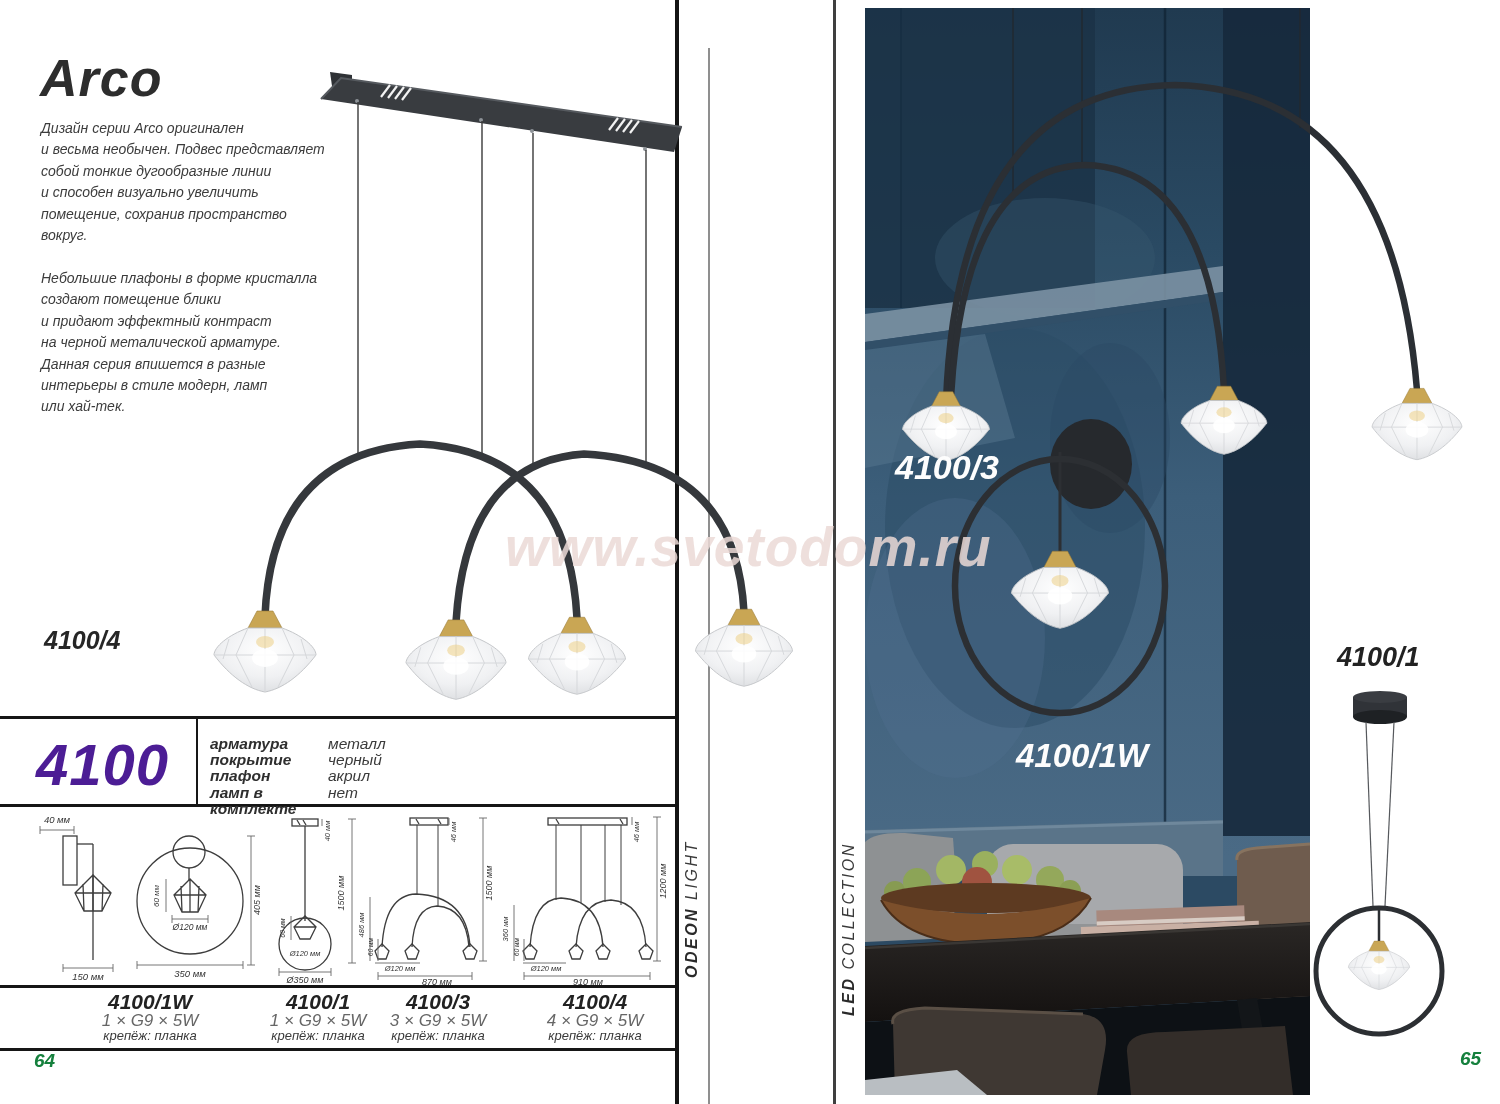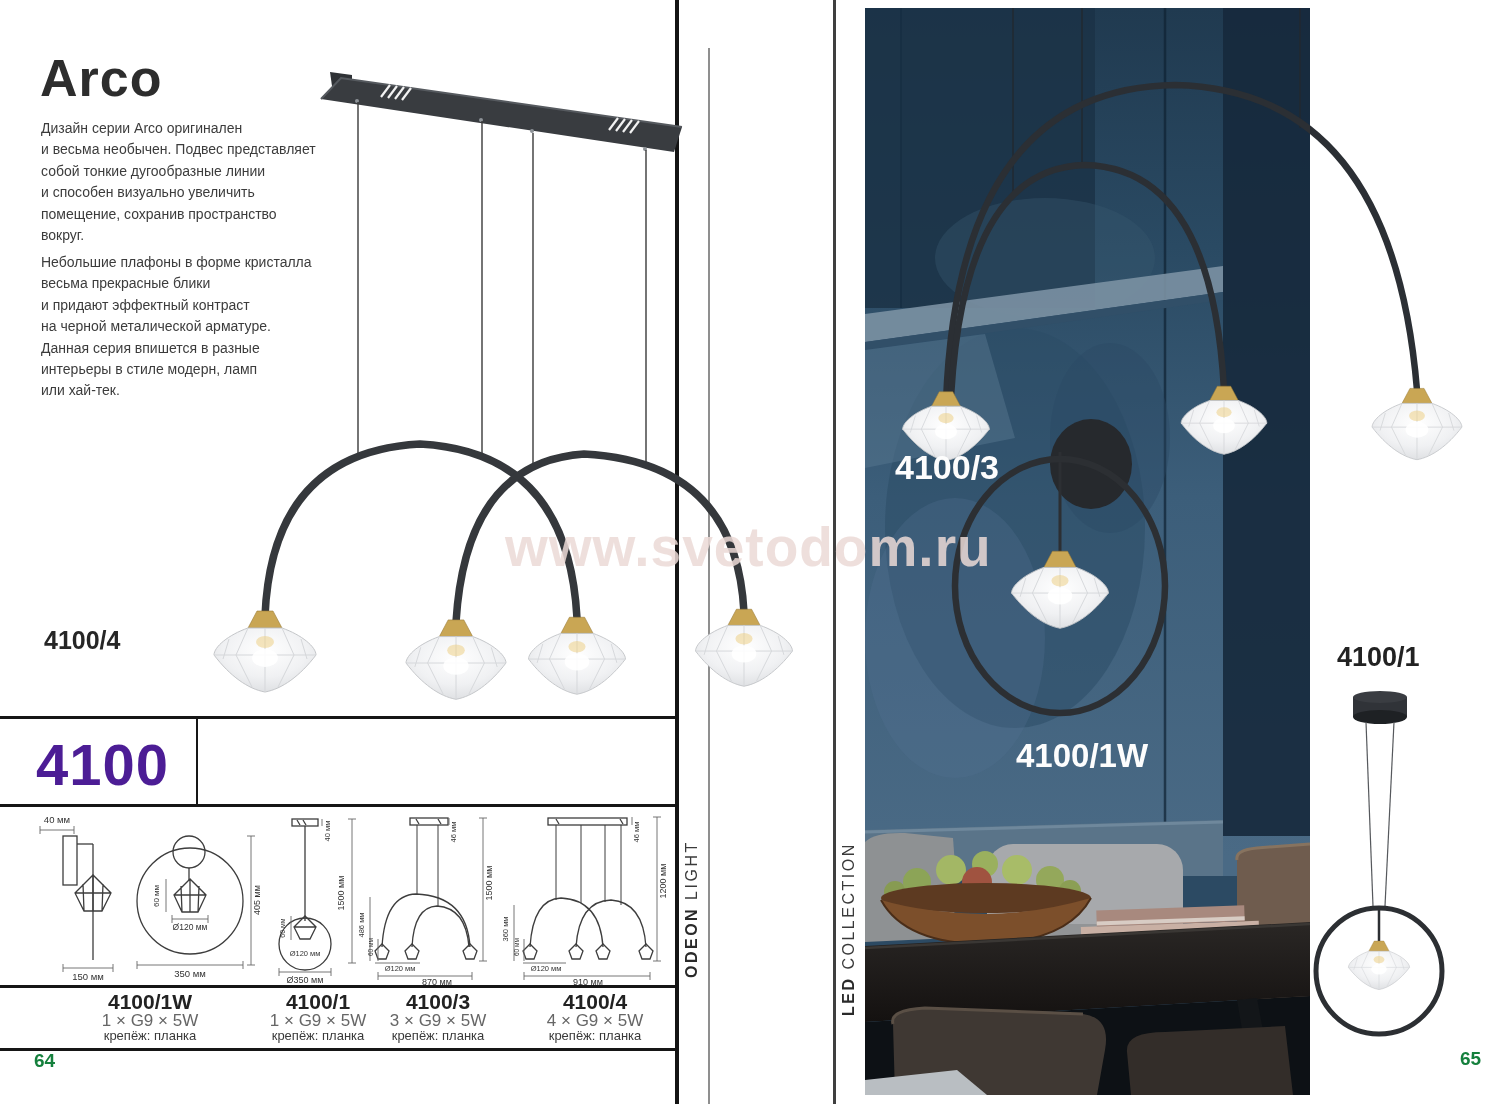--- a/index.html
+++ b/index.html
@@ -1,16 +1,16 @@
 <!DOCTYPE html>
 <html><head>
 <meta charset="utf-8">
 <style>
   html,body{margin:0;padding:0;background:#fff;font-family:"Liberation Sans",sans-serif;}
-  #page{position:relative;width:1500px;height:1104px;overflow:hidden;background:#ffffff;}
+  #page{position:relative;width:1500px;height:1104px;overflow:hidden;background:#ffffff;font-style:italic;}
   .abs{position:absolute;}
   
   .title{left:40px;top:48px;font-size:52px;font-weight:700;color:#2d2d2d;letter-spacing:1px;}
   .desc{left:41px;font-size:14px;line-height:21.4px;color:#3c3c3c;}
   .hero-label{left:44px;top:626px;font-size:25px;font-weight:700;color:#262626;}
   .pagenum{font-size:19px;font-weight:700;color:#15803d;}
   
   .vrule,.hrule{background:#161616;}
   
   .series-code{left:36px;top:722px;width:160px;height:84px;display:flex;align-items:center;font-size:58px;font-weight:700;color:#4c1d95;letter-spacing:1px;}
@@ -47,37 +47,55 @@
 
   <div class="abs desc" style="top:118px;">
     <div>Дизайн серии Arco оригинален</div>
     <div>и весьма необычен. Подвес представляет</div>
     <div>собой тонкие дугообразные линии</div>
     <div>и способен визуально увеличить</div>
     <div>помещение, сохранив пространство</div>
     <div>вокруг.</div>
   </div>
 
-  <div class="abs desc" style="top:252px;">
+  <div class="abs desc" style="top:268px;">
     <div>Небольшие плафоны в форме кристалла</div>
-    <div>весьма прекрасные блики</div>
+    <div>создают помещение блики</div>
     <div>и придают эффектный контраст</div>
     <div>на черной металической арматуре.</div>
     <div>Данная серия впишется в разные</div>
     <div>интерьеры в стиле модерн, ламп</div>
     <div>или хай-тек.</div>
   </div>
 
   <div class="abs hero-label">4100/4</div>
 
   <div class="abs hrule" style="left:0;top:716px;width:676px;height:3px;"></div>
   <div class="abs hrule" style="left:0;top:804px;width:676px;height:3px;"></div>
   <div class="abs vrule" style="left:196px;top:716px;width:2px;height:91px;"></div>
 
   <div class="abs series-code">4100</div>
+  <div class="abs spec-rows">
+    <div class="spec-row">
+      <span class="spec-label">арматура</span>
+      <span class="spec-value">металл</span>
+    </div>
+    <div class="spec-row">
+      <span class="spec-label">покрытие</span>
+      <span class="spec-value">черный</span>
+    </div>
+    <div class="spec-row">
+      <span class="spec-label">плафон</span>
+      <span class="spec-value">акрил</span>
+    </div>
+    <div class="spec-row">
+      <span class="spec-label">ламп в комплекте</span>
+      <span class="spec-value">нет</span>
+    </div>
+  </div>
 
   <svg id="drawings" class="abs" width="676" height="172" viewBox="0 0 676 172">
     <g stroke="#3d3d3d" stroke-width="1.3" fill="none">
       <line x1="40" y1="17" x2="74" y2="17" stroke="#666" stroke-width="0.9"></line>
       <line x1="40" y1="13" x2="40" y2="21" stroke="#666" stroke-width="0.9"></line>
       <line x1="74" y1="13" x2="74" y2="21" stroke="#666" stroke-width="0.9"></line>
       <rect x="63" y="23" width="14" height="49"></rect>
       <line x1="77" y1="31" x2="93" y2="31"></line>
       <line x1="93" y1="31" x2="93" y2="147"></line>
       <path d="M75,80 L93,62 L111,80 L102,98 L84,98 Z M75,80 L111,80 M93,62 L93,98 M83,71 L84,98 M103,71 L102,98"></path>

